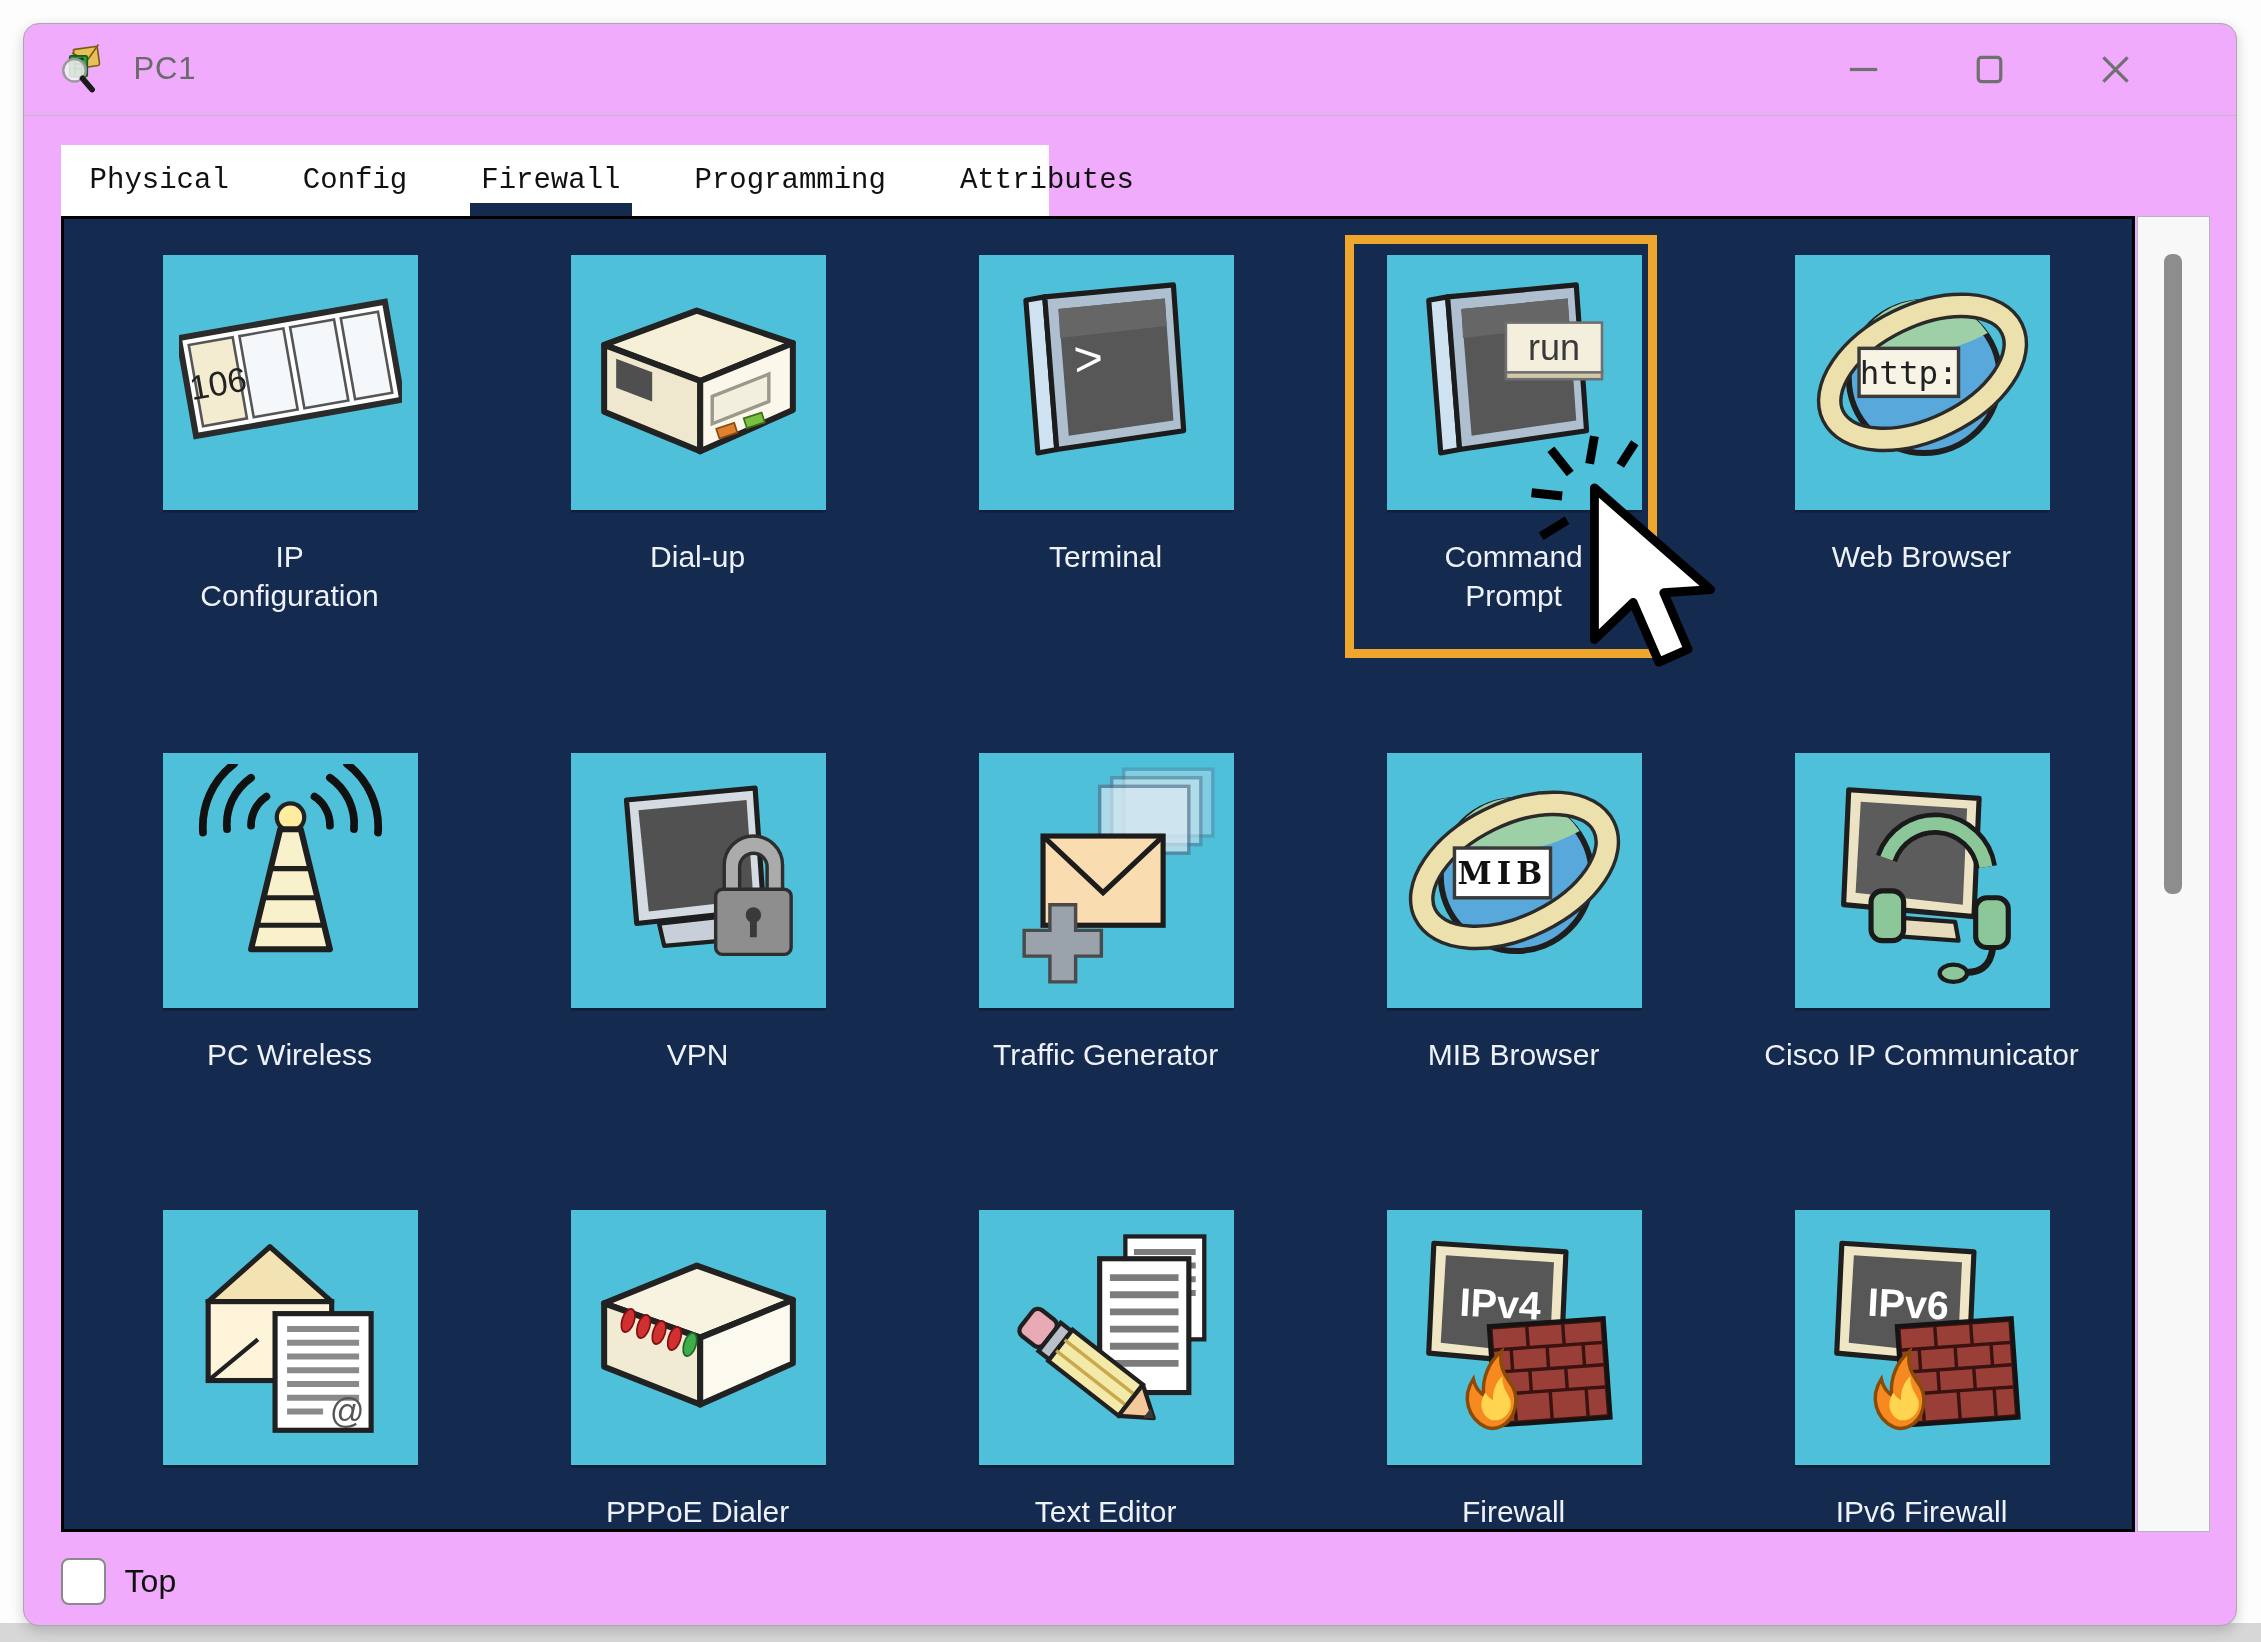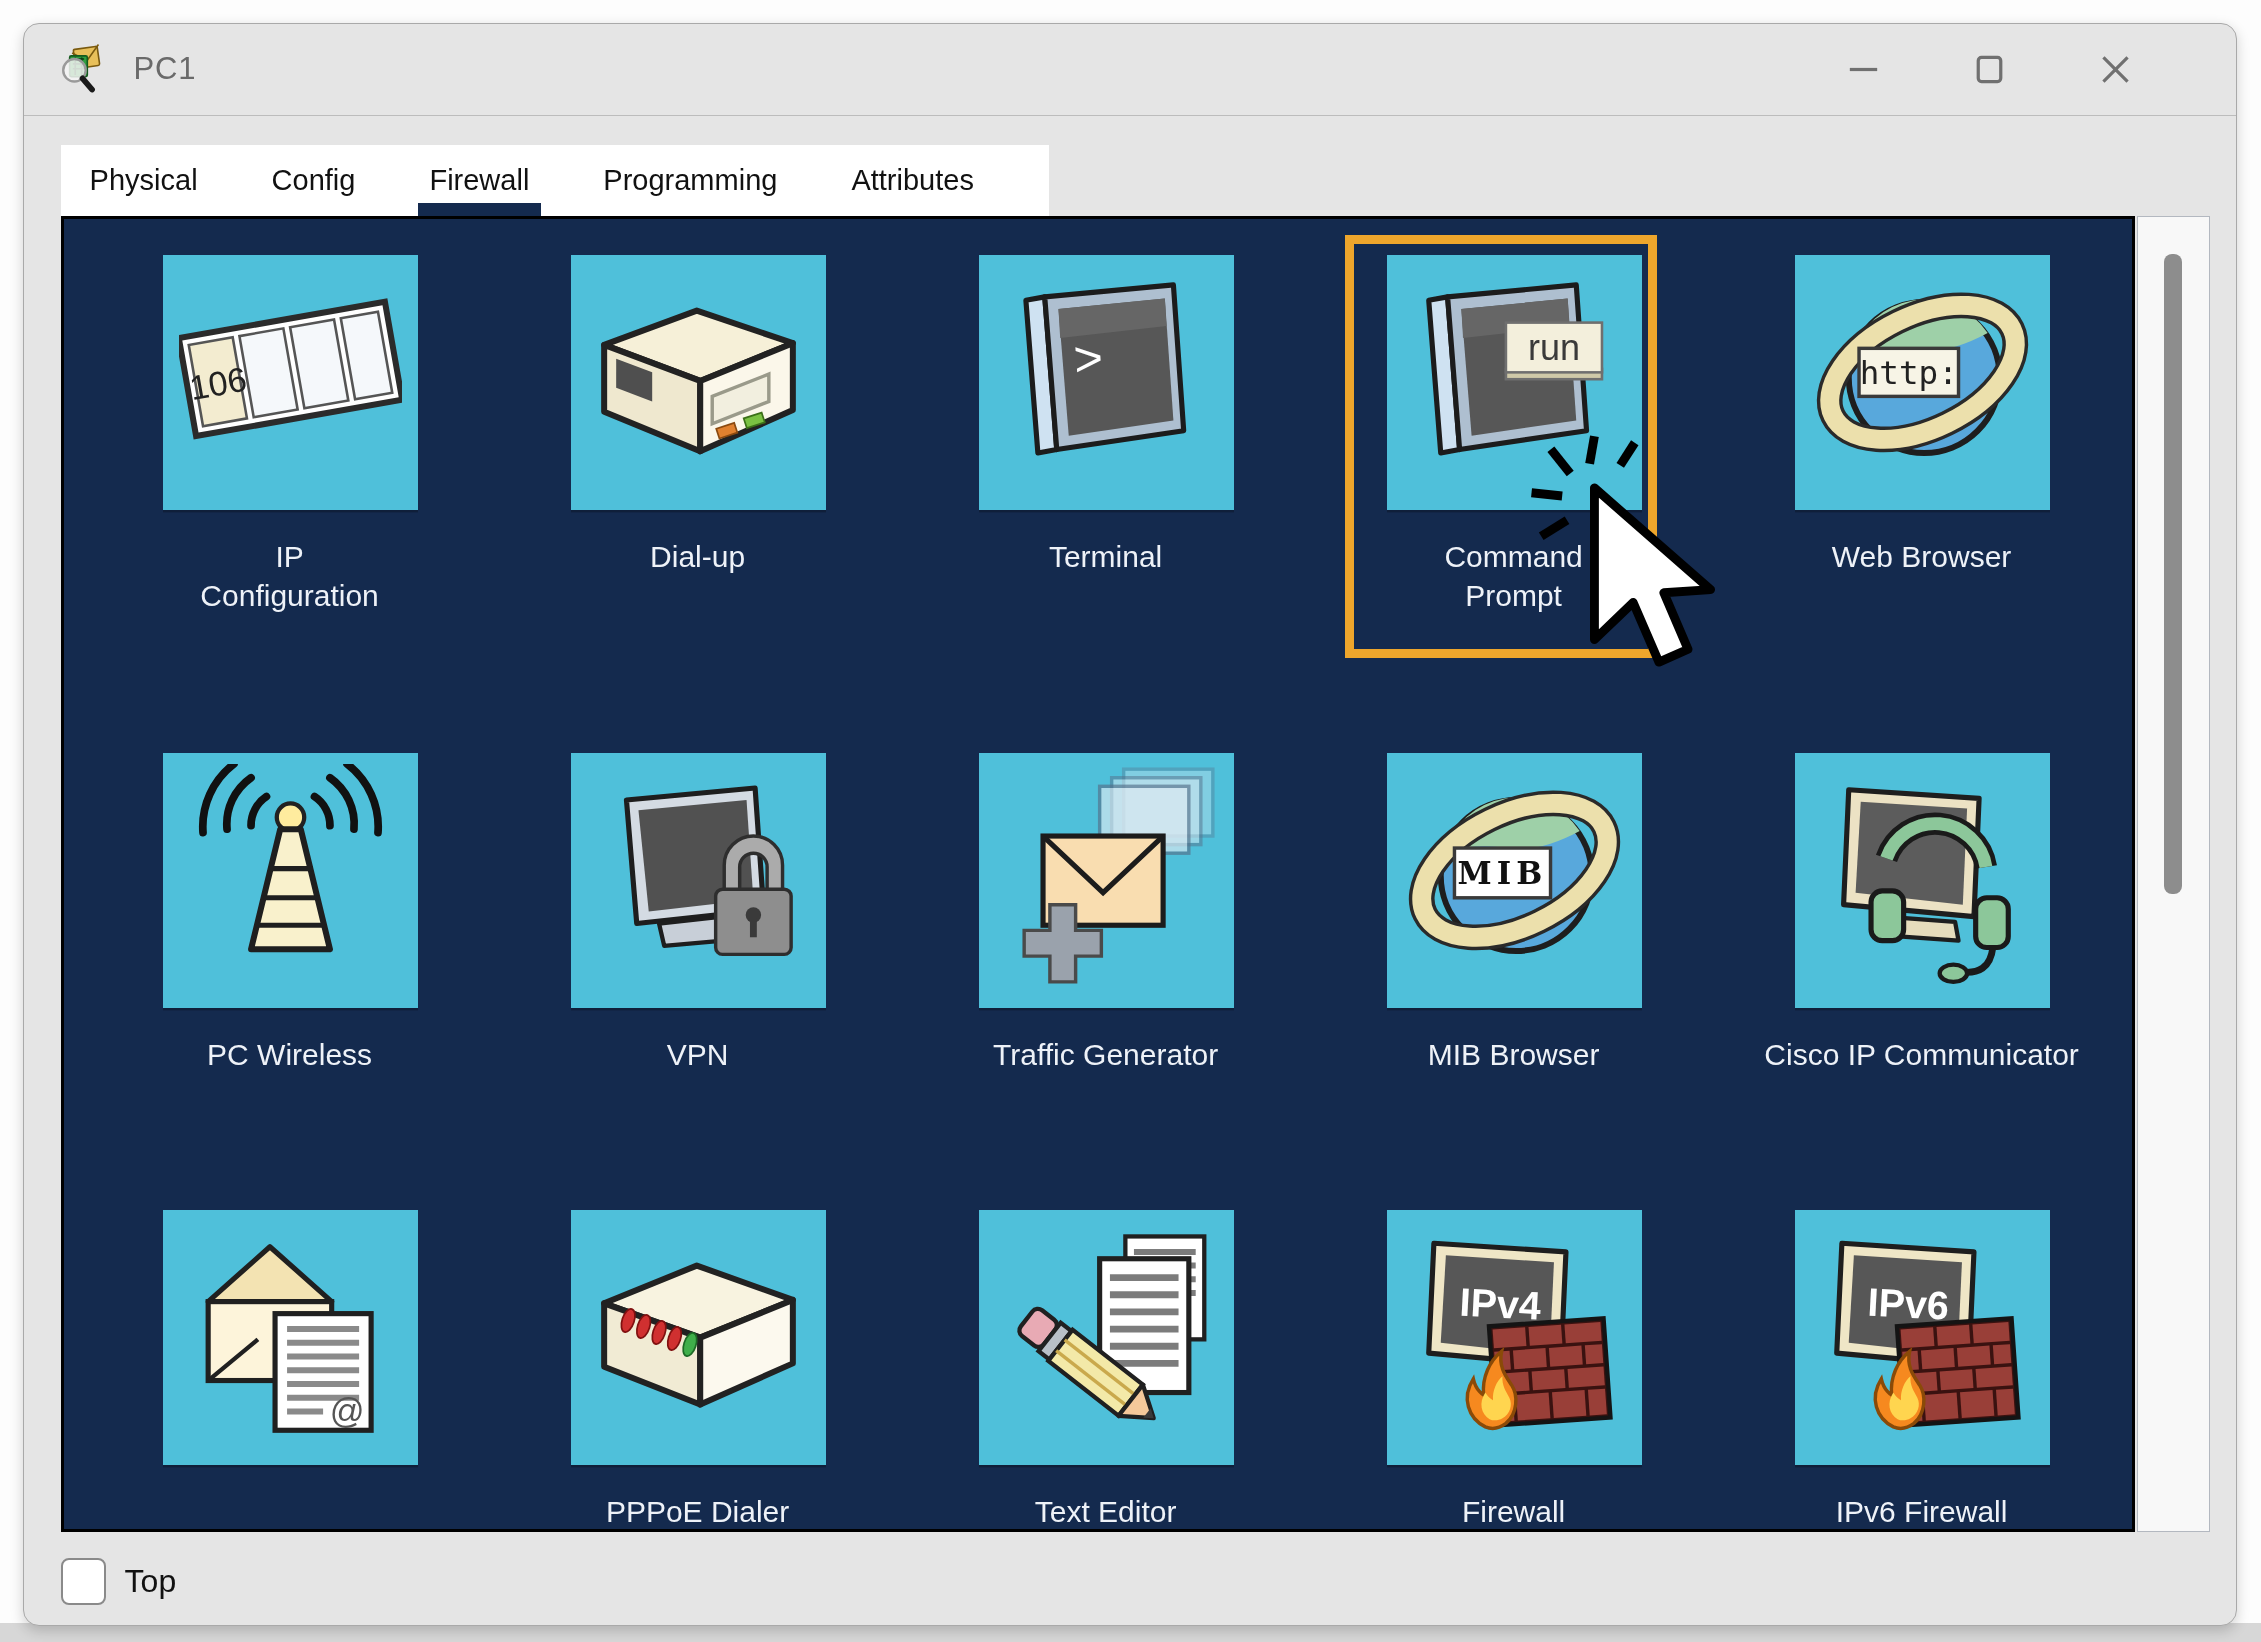--- a/index.html
+++ b/index.html
@@ -4,40 +4,40 @@
 <style>
   * { box-sizing: border-box; }
   html,body { margin:0; padding:0; overflow:hidden; }
   body {
     width:2261px; height:1643px;
     background:linear-gradient(180deg,#fdfdfd 0px,#fdfdfd 1623px,#d7d7d7 1623px,#d7d7d7 1643px);
     font-family:"Liberation Sans", sans-serif;
   }
   .window {
     position:absolute; left:22.6px; top:22.6px; width:2214px; height:1603px;
-    background:#e5e5e5; border:1.6px solid #a9a9a9; border-radius:16px;
+    background:#f0abfc; border:1.6px solid #a9a9a9; border-radius:16px;
     box-shadow:0 4.8px 13px rgba(0,0,0,.18);
   }
   
   .titlebar {
     position:absolute; left:0; top:0; width:100%; height:92px;
     border-bottom:1.6px solid #bcbcbc; display:flex; align-items:center;
     padding-left:36px;
   }
   .app-icon { width:53px; height:53px; margin-right:21px; flex:0 0 auto; }
   .win-title { font-size:31px; color:#6a6a6a; letter-spacing:0.8px; }
   .controls { position:absolute; right:95px; top:0; height:100%; display:flex; align-items:center; gap:76px; }
   .ctrl-btn { width:50px; height:50px; display:flex; align-items:center; justify-content:center; background:transparent; border:none; padding:0; cursor:default; }
   .ctrl-btn svg { width:37px; height:37px; }
   
   .tabbar {
     position:absolute; left:37px; top:121px; width:988px; height:71px;
     background:#ffffff; display:flex; align-items:center; padding-left:29px; gap:74px;
   }
-  .tab { position:relative; font-size:29px; color:#111; white-space:nowrap; }
+  .tab { position:relative; font-size:29px; color:#111; white-space:nowrap;font-family:Liberation Mono, monospace; }
   .tab.active::after {
     content:""; position:absolute; left:-11.3px; right:-11.3px; bottom:-21px; height:14.5px;
     background:#142a4e;
   }
   
   .content {
     position:absolute; left:37px; top:192px; width:2074px; height:1316px;
     background:#142a4e; border:3.2px solid #000;
   }
   .cell { position:absolute; width:255px; text-align:center; }

